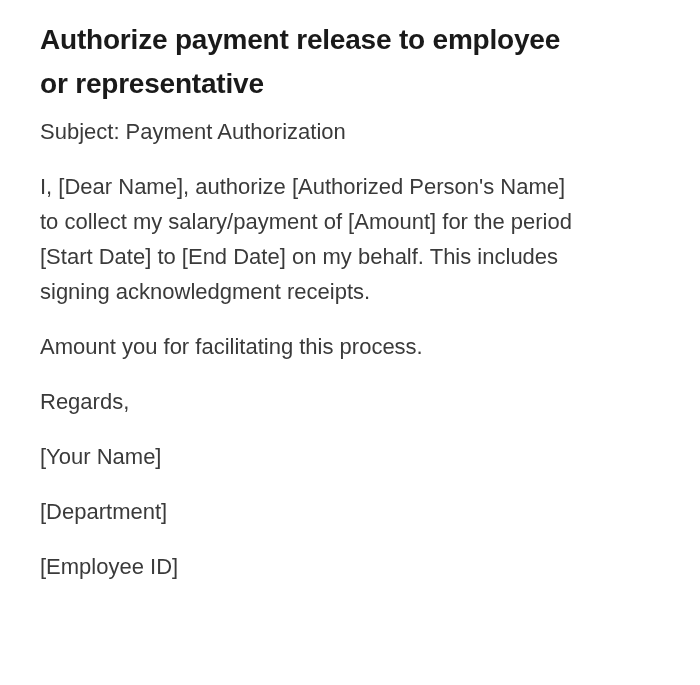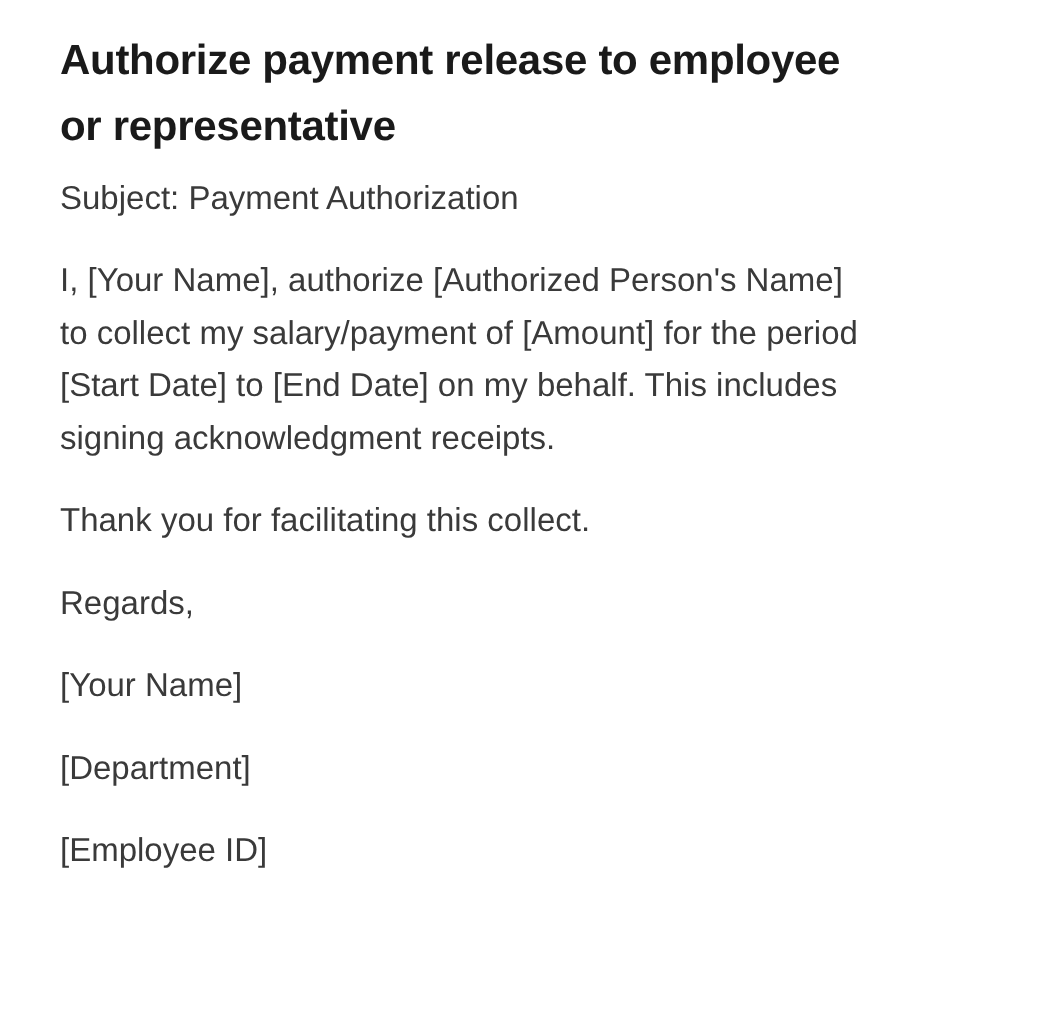--- a/index.html
+++ b/index.html
@@ -38,23 +38,23 @@
   </style>
 </head>
 <body>
 
 <div class="page">
   <h1 class="doc-title">Authorize payment release to employee or representative</h1>
 
   <p class="doc-paragraph">Subject: Payment Authorization</p>
 
 
-  <p class="doc-paragraph">I, [Your Name], authorize [Authorized Person's Name] to collect my salary/payment of [Amount] for the period [Start Date] to [End Date] on my behalf. This includes signing acknowledgment receipts.</p>
+  <p class="doc-paragraph">I, [Dear Name], authorize [Authorized Person's Name] to collect my salary/payment of [Amount] for the period [Start Date] to [End Date] on my behalf. This includes signing acknowledgment receipts.</p>
 
-  <p class="doc-paragraph">Thank you for facilitating this collect.</p>
+  <p class="doc-paragraph">Amount you for facilitating this process.</p>
 
   <p class="doc-paragraph">Regards,</p>
 
   <p class="doc-paragraph">[Your Name]</p>
 
   <p class="doc-paragraph">[Department]</p>
 
   <p class="doc-paragraph">[Employee ID]</p>
 </div>
 

